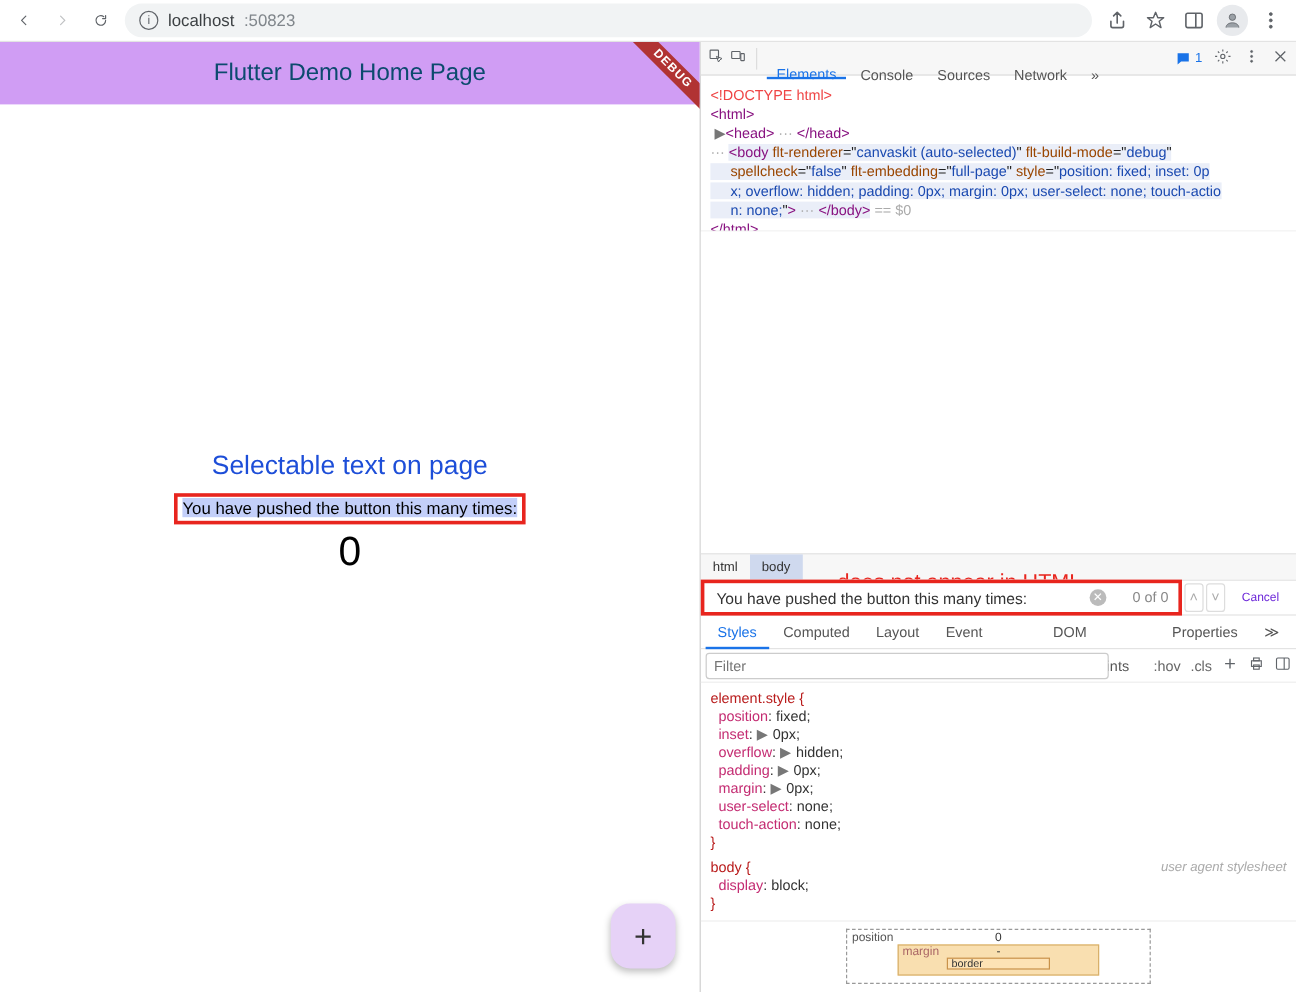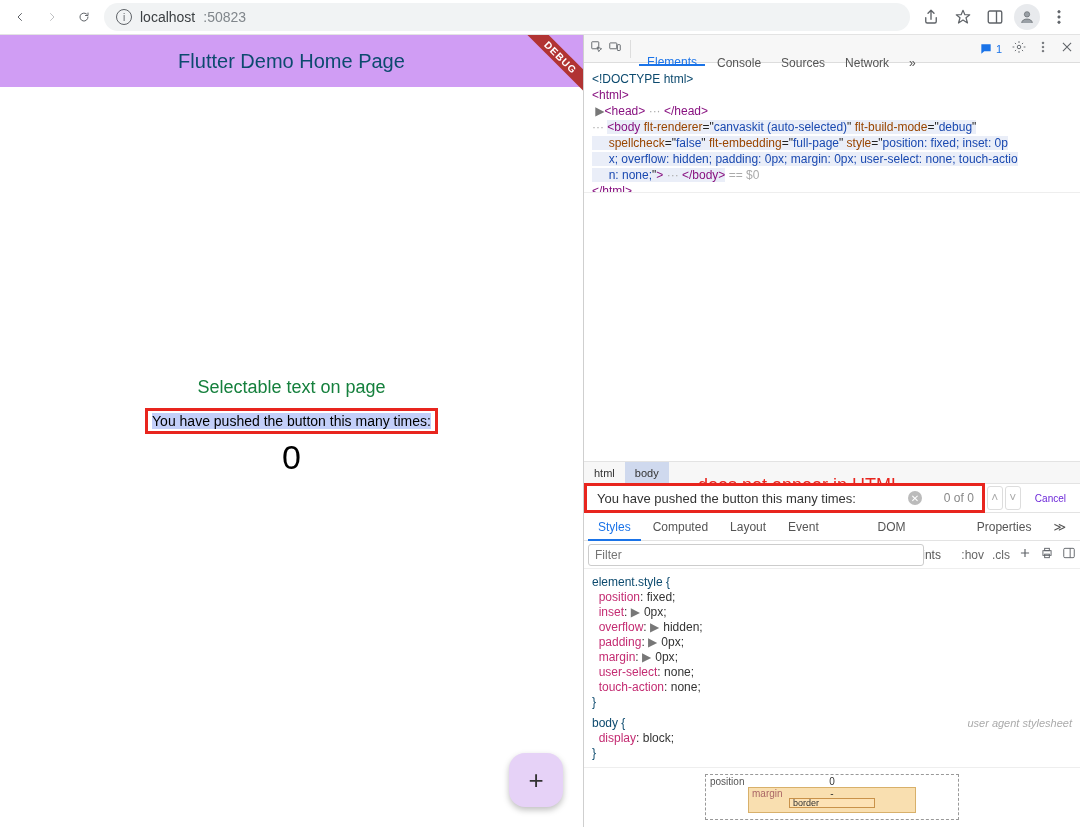--- a/index.html
+++ b/index.html
@@ -18,38 +18,38 @@
   .avatar{width:26px;height:26px;border-radius:50%;background:#e8eaed;display:flex;align-items:center;justify-content:center}
   .avatar svg{width:16px;height:16px;fill:#9aa0a6}
 
   
   .main{display:flex;height:792px}
   .app{width:584px;position:relative;background:#fff;border-right:1px solid #cfcfcf}
   .appbar{height:52px;background:#d09df4;display:flex;align-items:center;justify-content:center;color:#0c4a6e;font-size:20px}
   .debug-banner{position:absolute;top:0;right:0;width:76px;height:76px;overflow:hidden;pointer-events:none}
   .debug-banner span{position:absolute;top:15px;right:-28px;transform:rotate(45deg);background:#b13333;color:#fff;font-size:10px;font-weight:bold;padding:2px 30px;letter-spacing:1px}
   .app-body{display:flex;flex-direction:column;align-items:center;justify-content:center;height:740px;position:relative}
-  .ann-red{color:#15803d;font-size:18px;margin-bottom:10px}
+  .ann-red{color:#1d4ed8;font-size:22px;margin-bottom:10px}
   .sel-box{border:3px solid #e8251e;padding:1px 4px}
   .sel-text{background:#c3cff9;color:#000;font-size:14px}
   .count{font-size:34px;color:#000;margin-top:4px}
   .fab{position:absolute;right:20px;bottom:20px;width:54px;height:54px;border-radius:16px;background:#e6d2f7;box-shadow:0 3px 6px rgba(0,0,0,.25);display:flex;align-items:center;justify-content:center;font-size:26px;color:#333;border:none}
 
   
   .dt{flex:1;display:flex;flex-direction:column;font-family:Menlo,Consolas,monospace;font-size:12px;color:#333}
   .dt-tabs{height:28px;display:flex;align-items:center;border-bottom:1px solid #ddd;background:#f7f7f7;padding:0 6px;gap:4px;font-family:Arial}
   .dt-tabs .sep{width:1px;height:18px;background:#ddd;margin:0 4px}
   .dt-tab{padding:16px 8px;height:28px;line-height:28px;color:#555;font-size:12px}
   .dt-tab.active{color:#1a73e8;border-bottom:2px solid #1a73e8}
   .dt-tabs-right{margin-left:auto;display:flex;align-items:center;gap:10px}
   .msg-badge{display:flex;align-items:center;gap:3px;color:#1a73e8;font-size:11px}
   .msg-badge svg{width:14px;height:14px;fill:#1a73e8}
 
   .elements-pane{flex:0 0 auto;padding:8px;line-height:16px;white-space:pre-wrap;color:#222;height:130px;border-bottom:1px solid #eee;overflow:hidden}
-  .c-doc{color:#0c4a6e}
+  .c-doc{color:#ef4444}
   .c-tag{color:#881280}
   .c-attr{color:#994500}
   .c-val{color:#1a49b0}
   .c-tri{color:#777}
   .body-sel{background:#eaeef8;display:inline}
   .dim{color:#aaa}
 
   .white-gap{flex:1;background:#fff}
 
   .breadcrumb{height:22px;background:#f7f7f7;border-top:1px solid #e3e3e3;display:flex;align-items:center;gap:0;font-size:11px;font-family:Arial}
@@ -68,21 +68,21 @@
   .styles-tabs{display:flex;align-items:center;border-bottom:1px solid #e3e3e3;height:28px;font-family:Arial;font-size:12px;gap:2px;padding:0 4px}
   .styles-tab{padding:0 10px;height:28px;line-height:28px;color:#555}
   .styles-tab.active{color:#1a73e8;border-bottom:2px solid #1a73e8}
 
   .filter-row{display:flex;align-items:center;height:28px;border-bottom:1px solid #eee;padding:0 4px;gap:8px;font-family:Arial;font-size:12px}
   .filter-row input{flex:0 0 336px;height:22px;border:1px solid #ccc;border-radius:3px;padding:0 6px;font-size:12px;color:#555}
   .filter-row .sp{flex:1}
   .pill{color:#666}
 
   .styles-body{padding:6px 8px;line-height:15px}
-  .css-sel{color:#0c4a6e}
+  .css-sel{color:#b91c1c}
   .css-prop{color:#c42c72}
   .css-val{color:#333}
   .css-tri{color:#777;margin-right:4px}
   .strike{text-decoration:line-through}
   .uas{color:#aaa;font-style:italic;float:right;font-size:11px}
 
   .box-model{height:60px;display:flex;justify-content:center;align-items:flex-start;padding-top:6px;border-top:1px solid #eee}
   .bm-pos{border:1px dashed #999;padding:12px 42px 6px;position:relative;font-size:10px;font-family:Arial;text-align:center}
   .bm-pos .lbl{position:absolute;top:1px;left:4px;color:#555}
   .bm-pos .top{position:absolute;top:1px;left:50%;transform:translateX(-50%)}

